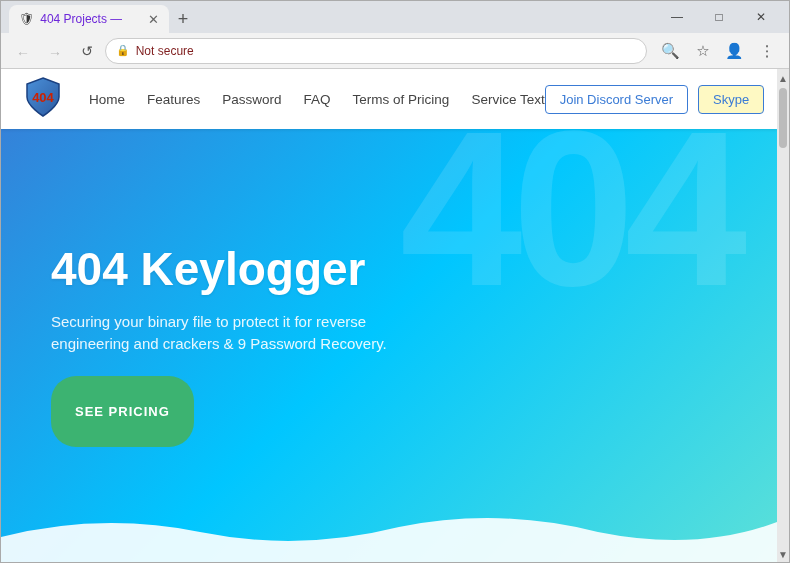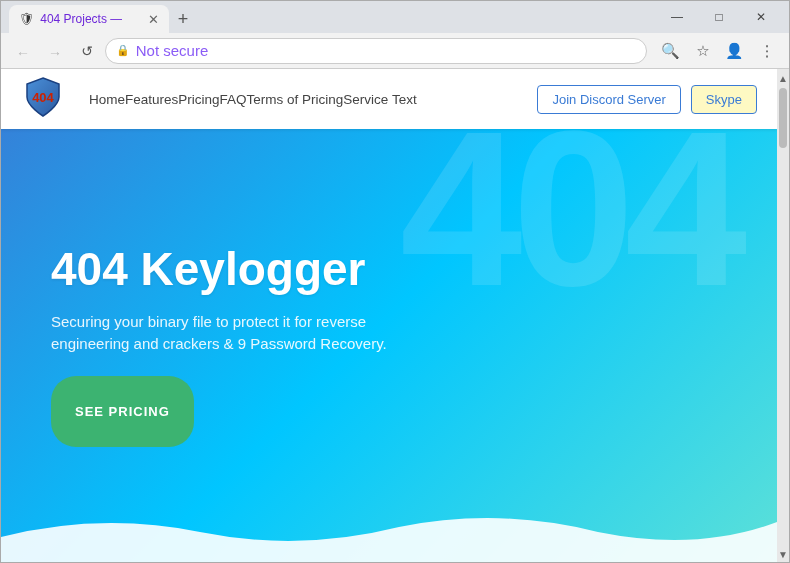--- a/index.html
+++ b/index.html
@@ -106,21 +106,21 @@
       background: white;
       border: 1px solid #ccc;
       display: flex;
       align-items: center;
       padding: 0 10px;
       gap: 6px;
       font-size: 13px;
       color: #444;
     }
     .lock-icon { font-size: 11px; color: #666; }
-    .address-text { font-size: 15px; color: #8b5cf6; }
+    .address-text { font-size: 12px; color: #7f1d1d; }
     .toolbar-icons {
       display: flex;
       gap: 4px;
       margin-left: 6px;
     }
     .toolbar-icon {
       width: 28px;
       height: 28px;
       display: flex;
       align-items: center;
@@ -185,20 +185,21 @@
       display: flex;
       align-items: center;
       padding: 0 20px;
       gap: 0;
       box-shadow: 0 1px 3px rgba(0,0,0,0.1);
       z-index: 10;
       position: relative;
     }
     .nav-links {
       display: flex;
+      gap: 22px;
       flex: 1;
       align-items: center;
     }
     .nav-link {
       font-size: 13.5px;
       color: #444;
       cursor: pointer;
       text-decoration: none;
       white-space: nowrap;
     }
@@ -356,21 +357,21 @@
               </linearGradient>
             </defs>
             <path d="M22 3 L38 9 L38 22 C38 31 22 41 22 41 C22 41 6 31 6 22 L6 9 Z" fill="url(#shieldGrad)" stroke="#1a4080" stroke-width="1.5"></path>
             <text x="22" y="27" text-anchor="middle" font-size="13" font-weight="900" fill="#cc2200" font-family="Arial">404</text>
           </svg>
         </div>
 
         <div class="nav-links">
           <a class="nav-link">Home</a>
           <a class="nav-link">Features</a>
-          <a class="nav-link">Pricing</a>
+          <a class="nav-link">Password</a>
           <a class="nav-link">FAQ</a>
           <a class="nav-link">Terms of Pricing</a>
           <a class="nav-link">Service Text</a>
         </div>
 
         <div class="nav-buttons">
           <button class="btn-discord">Join Discord Server</button>
           <button class="btn-skype">Skype</button>
         </div>
       </nav>

